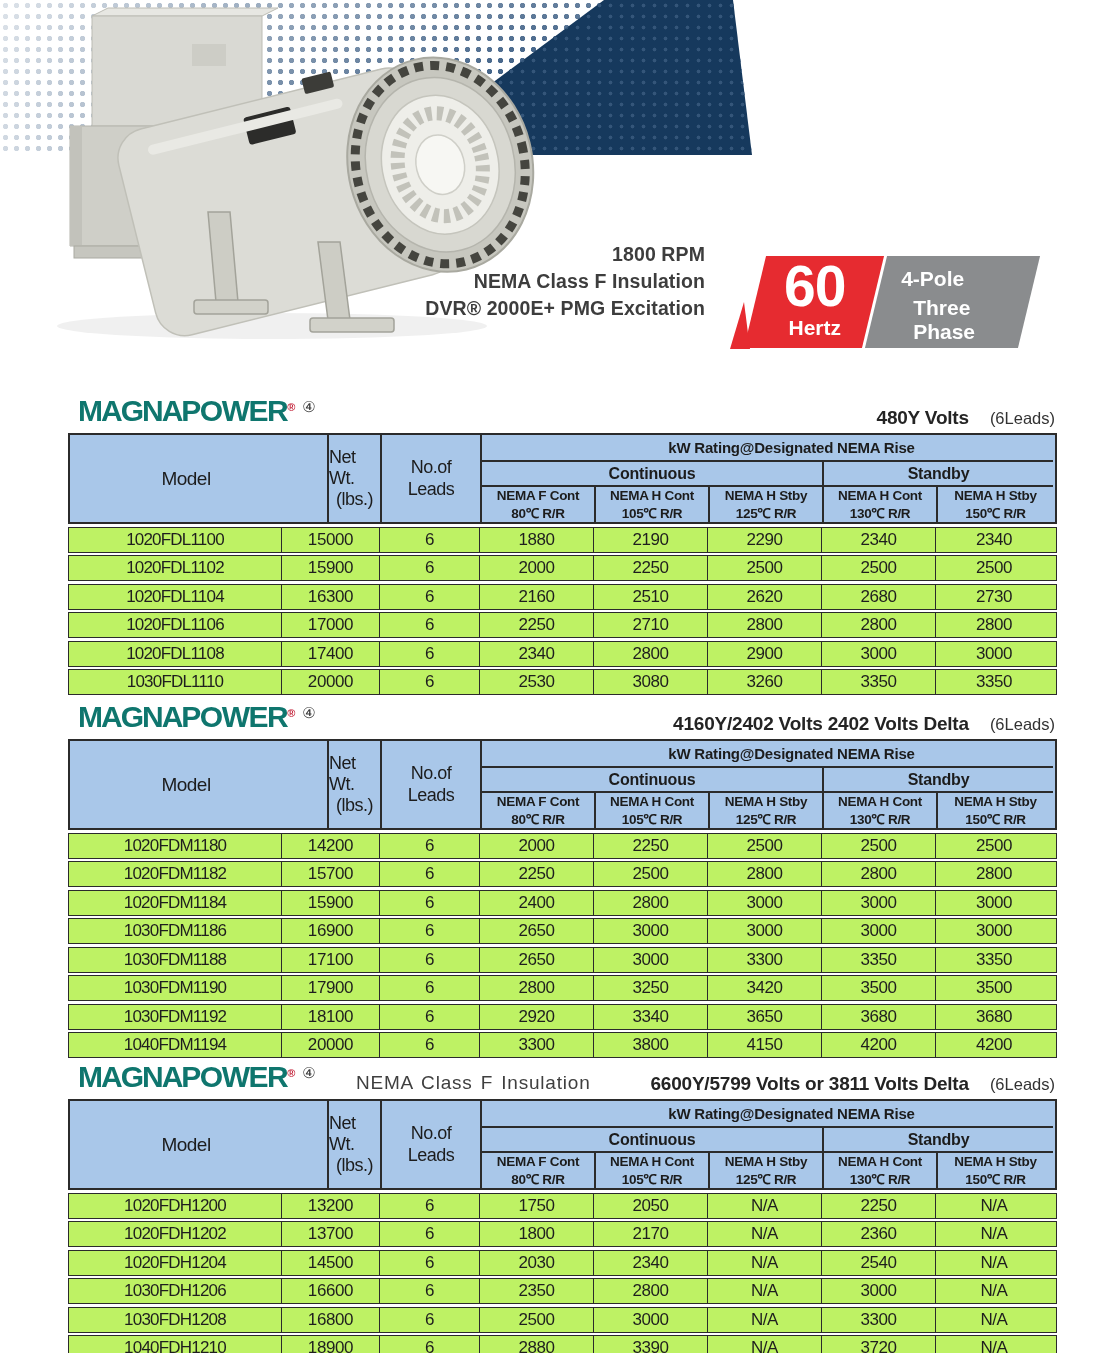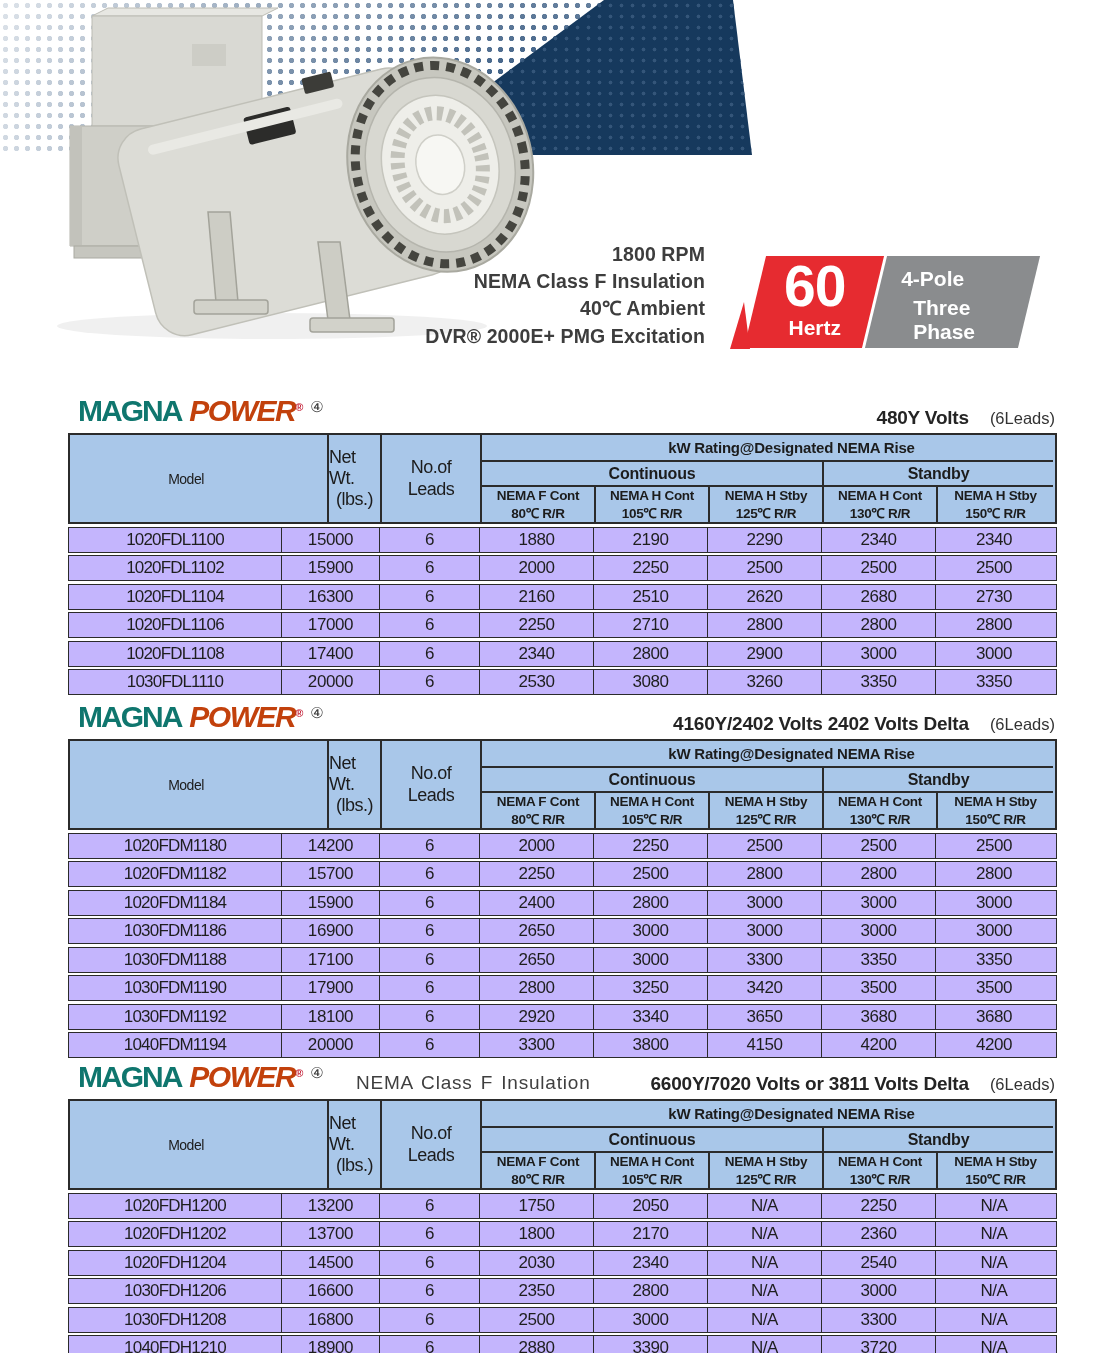--- a/index.html
+++ b/index.html
@@ -39,50 +39,50 @@
              clip-path:polygon(17px 2px,23px 49px,3px 49px);}
   .badge-gray{position:absolute;left:876px;top:256px;width:153px;height:92px;background:#8a8c8e;
              transform:skewX(-13.5deg);}
   .badge-gray-inner{transform:skewX(13.5deg);color:#fff;font-weight:700;}
   .pole-l1{font-size:21px;margin:11px 0 0 26px;}
   .pole-l2{font-size:21px;margin:5px 0 0 38px;}
 
   
   .logo{position:absolute;left:10px;bottom:2px;white-space:nowrap;line-height:30px;}
   .logo-magna{color:#0f766e;font-weight:600;font-size:30px;letter-spacing:-2px;}
-  .logo-power{color:#c2410c;font-weight:800;font-style:italic;font-size:30px;letter-spacing:-1.5px;margin-left:8px;}
+  .logo-power{color:#0f766e;font-weight:800;font-size:30px;letter-spacing:-1.5px;}
   .logo-reg{color:#c32239;font-size:11px;font-weight:700;vertical-align:10px;}
   .logo-num{color:#3a3a3a;font-size:15px;margin-left:7px;vertical-align:9px;}
 
   
   .sec{position:absolute;left:68px;width:989px;--tcols:212px 98px 100px 114px 114px 114px 114px 117px;}
   .sec1{top:391px;} .sec2{top:697px;} .sec3{top:1057px;}
   .sec-head{position:relative;height:42px;}
   .sec-note{position:absolute;left:288px;bottom:5px;font-size:19px;color:#3f3f3f;letter-spacing:0.8px;word-spacing:2px;}
   .sec-title{position:absolute;right:2px;bottom:4px;font-size:19px;font-weight:700;color:#242424;letter-spacing:-0.2px;}
   .sec-title .suffix{font-weight:400;font-size:16.5px;margin-left:21px;color:#333;letter-spacing:0;}
 
   .t-head{display:grid;grid-template-columns:var(--tcols);grid-template-rows:25px 25px 37px;
           background:#a9c7e9;border:2px solid #2b2b2b;box-sizing:border-box;color:#1c1c1c;}
   .t-head>div{display:flex;flex-direction:column;align-items:center;justify-content:center;box-sizing:border-box;}
-  .h-model{grid-area:1/1/4/2;font-size:14px;letter-spacing:-0.5px;padding-left:20px;}
+  .h-model{grid-area:1/1/4/2;font-size:19px;letter-spacing:-0.5px;padding-left:20px;}
   .h-netwt{grid-area:1/2/4/3;border-left:2px solid #2b2b2b;font-size:18px;letter-spacing:-0.5px;justify-content:space-evenly;margin-left:45px;}
   .h-leads{grid-area:1/3/4/4;border-left:2px solid #2b2b2b;font-size:18px;letter-spacing:-0.5px;line-height:1.2;}
   .h-kw{grid-area:1/4/2/9;border-left:2px solid #2b2b2b;font-size:15px;font-weight:700;letter-spacing:-0.2px;padding-left:48px;}
   .h-cont{grid-area:2/4/3/7;border-left:2px solid #2b2b2b;border-top:2px solid #2b2b2b;font-size:16px;font-weight:700;letter-spacing:-0.2px;}
   .h-stby{grid-area:2/7/3/9;border-left:2px solid #2b2b2b;border-top:2px solid #2b2b2b;font-size:16px;font-weight:700;letter-spacing:-0.2px;}
   .h-sub{border-top:2px solid #2b2b2b;font-size:13.5px;font-weight:700;letter-spacing:-0.3px;line-height:1.3;}
   .h-s0{grid-area:3/4/4/5;border-left:2px solid #2b2b2b;}
   .h-s1{grid-area:3/5/4/6;border-left:2px solid #2b2b2b;}
   .h-s2{grid-area:3/6/4/7;border-left:2px solid #2b2b2b;}
   .h-s3{grid-area:3/7/4/8;border-left:2px solid #2b2b2b;}
   .h-s4{grid-area:3/8/4/9;border-left:2px solid #2b2b2b;}
 
   .t-row{display:grid;grid-template-columns:var(--tcols);height:24px;margin-top:2.5px;
-         background:#c4b5fd;border:1.7px solid #2b2b2b;box-sizing:content-box;}
+         background:#bef264;border:1.7px solid #2b2b2b;box-sizing:content-box;}
   .t-row>div{display:flex;align-items:center;justify-content:center;box-sizing:border-box;
          border-left:1.7px solid #2b2b2b;font-size:17px;color:#1e1e1e;letter-spacing:-0.4px;}
   .t-row>div:first-child{border-left:none;letter-spacing:-0.8px;}
 </style>
 </head>
 <body>
 
 <div class="page">
 
   <div class="banner">
@@ -116,21 +116,20 @@
 
     <polygon points="196,208 218,208 226,298 204,298" fill="#cdcdc5" stroke="#a3a39a" stroke-width="1.5"></polygon>
     <rect x="182" y="296" width="74" height="14" rx="3" fill="#d2d2ca" stroke="#a3a39a" stroke-width="1.5"></rect>
     <polygon points="306,238 328,238 338,316 316,316" fill="#cdcdc5" stroke="#a3a39a" stroke-width="1.5"></polygon>
     <rect x="298" y="314" width="84" height="14" rx="3" fill="#d2d2ca" stroke="#a3a39a" stroke-width="1.5"></rect>
   </svg>
 
   <div class="specs">
     <div>1800 RPM</div>
     <div>NEMA Class F Insulation</div>
-    <div>40℃ Ambient</div>
     <div>DVR® 2000E+ PMG Excitation</div>
   </div>
 
   <div class="badge-red">
     <div class="badge-red-inner">
       <div class="hz-val">60</div>
       <div class="hz-unit">Hertz</div>
     </div>
   </div>
   <div class="badge-red-tri"></div>
@@ -394,21 +393,21 @@
       </div>
   </div>
 
   <div class="sec sec3">
     <div class="sec-head">
       <div class="logo">
         <span class="logo-magna">MAGNA</span><span class="logo-power">POWER</span><sup class="logo-reg">®</sup><span class="logo-num">④</span>
       </div>
       <div class="sec-note">NEMA Class F Insulation</div>
       <div class="sec-title">
-        <span>6600Y/7020 Volts or 3811 Volts Delta</span><span class="suffix">(6Leads)</span>
+        <span>6600Y/5799 Volts or 3811 Volts Delta</span><span class="suffix">(6Leads)</span>
       </div>
     </div>
     <div class="t-head">
       <div class="h-model">
           <span>Model</span>
         </div>
       <div class="h-netwt">
           <span>Net Wt.</span>
           <span>(lbs.)</span>
         </div>

